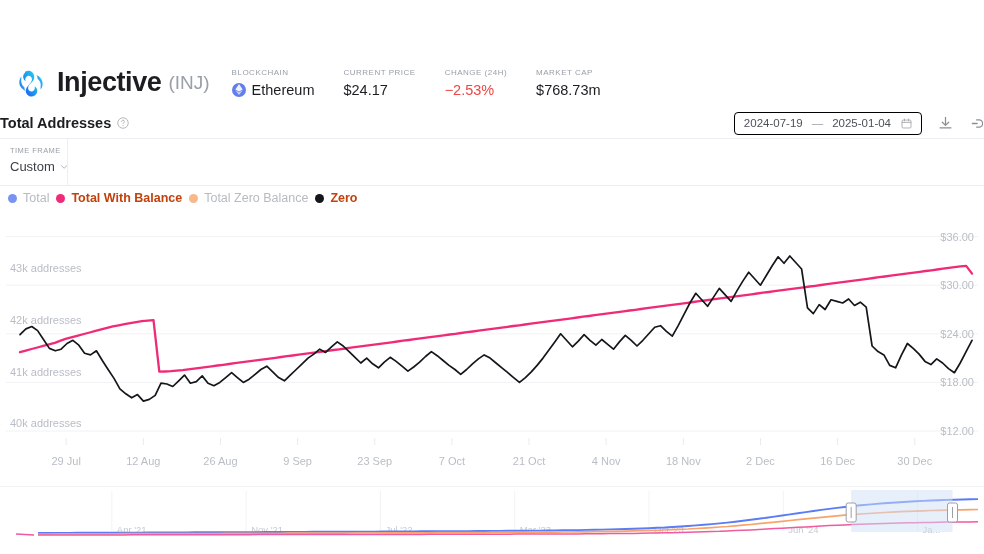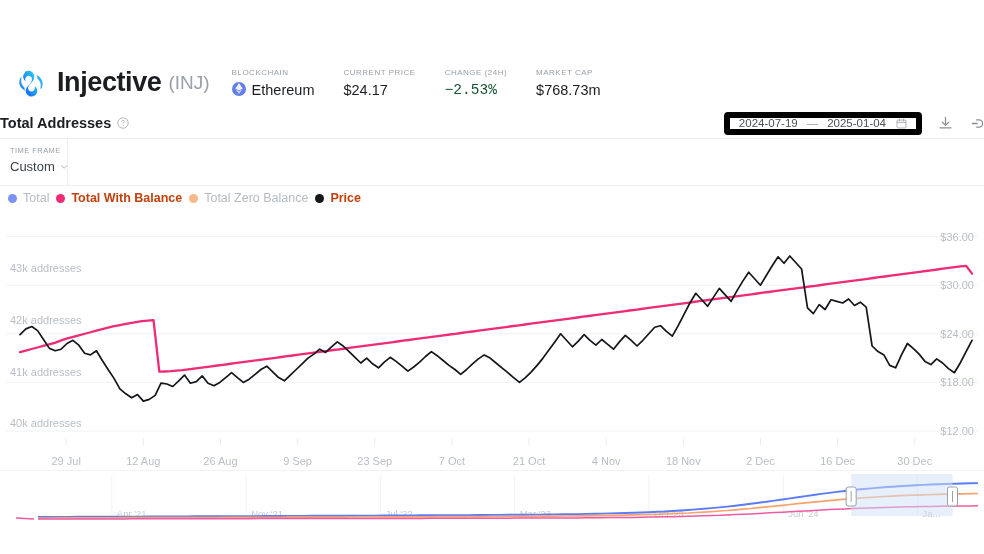--- a/index.html
+++ b/index.html
@@ -28,23 +28,23 @@
   }
 
   .stats { display:flex; align-items:flex-start; margin-left:22px; }
   .stat { margin-right:29px; }
   .stat-label {
     font-size:8px; letter-spacing:0.5px; color:#9aa0a8;
     text-transform:uppercase; margin-bottom:5px; white-space:nowrap;
   }
   .stat-value {
     font-size:14.5px; color:#1b1d21; white-space:nowrap;
-    display:flex; align-items:flex-start;
-  }
-  .stat-value.neg { color:#14532d;font-family:Liberation Mono, monospace; }
+    display:flex; align-items:center;
+  }
+  .stat-value.neg { color:#ef4444; }
   .chain-icon {
     width:14px; height:14px; border-radius:50%;
     background:#627eea; margin-right:6px; flex:0 0 14px;
     display:flex; align-items:center; justify-content:center;
   }
 
   
   .metric-row {
     position:absolute; left:0; top:108px; width:984px; height:31px;
     display:flex; align-items:center; padding-left:0;
@@ -53,21 +53,21 @@
   .metric-title { font-size:14.5px; font-weight:bold; color:#1b1d21; }
   .help-icon {
     width:12px; height:12px; margin-left:6px; opacity:.55;
   }
   .metric-right {
     margin-left:auto; display:flex; align-items:center;
     padding-right:0px;
   }
   .date-range {
     display:flex; align-items:center; gap:9px;
-    border:6px solid #000000; border-radius:4px;
+    border:1px solid #000000; border-radius:4px;
     height:23px; padding:0 9px;
     font-size:11.5px; color:#4c5158; background:#fff;
   }
   .date-range .dash { color:#9aa0a8; }
   .cal-icon { width:11px; height:11px; margin-left:1px; opacity:.6; }
   .icon-btn {
     width:17px; height:17px; margin-left:15px;
     opacity:.65; display:flex; align-items:center; justify-content:center;
   }
   .icon-btn.cut { margin-left:13px; }
@@ -105,21 +105,21 @@
   .chart-area {
     position:absolute; left:0; top:212px; width:984px; height:278px;
   }
   .chart-svg { display:block; }
   .ax-label { font-size:11px; fill:#b9bec6; font-family:"Liberation Sans", sans-serif; }
   .ax-label.right { text-anchor:end; }
   .x-label { font-size:11px; fill:#b9bec6; text-anchor:middle; font-family:"Liberation Sans", sans-serif; }
 
   
   .nav-area {
-    position:absolute; left:0; top:470px; width:984px; height:64px;
+    position:absolute; left:0; top:486px; width:984px; height:64px;
     border-top:1px solid #f1f2f4;
   }
   .nav-label { font-size:9.5px; fill:#c6cad0; font-family:"Liberation Sans", sans-serif; }
 </style>
 </head>
 <body>
 
 <div id="root">
 
   <div class="asset-bar">
@@ -226,21 +226,21 @@
     <div class="lg-item on">
       <span class="lg-dot" style="background:#ef2a77"></span>
       <span class="lg-text">Total With Balance</span>
     </div>
     <div class="lg-item off">
       <span class="lg-dot" style="background:#f8b98a"></span>
       <span class="lg-text">Total Zero Balance</span>
     </div>
     <div class="lg-item on">
       <span class="lg-dot" style="background:#14161a"></span>
-      <span class="lg-text">Price</span>
+      <span class="lg-text">Zero</span>
     </div>
   </div>
 
   <div class="chart-area">
     <svg class="chart-svg" id="chart-svg" width="984" height="278">
         <line x1="6" x2="978" y1="24.6" y2="24.6" stroke="#f1f2f4" stroke-width="1"></line>
         <line x1="6" x2="978" y1="73.2" y2="73.2" stroke="#f1f2f4" stroke-width="1"></line>
         <line x1="6" x2="978" y1="121.8" y2="121.8" stroke="#f1f2f4" stroke-width="1"></line>
         <line x1="6" x2="978" y1="170.4" y2="170.4" stroke="#f1f2f4" stroke-width="1"></line>
         <line x1="6" x2="978" y1="219.0" y2="219.0" stroke="#f1f2f4" stroke-width="1"></line>

